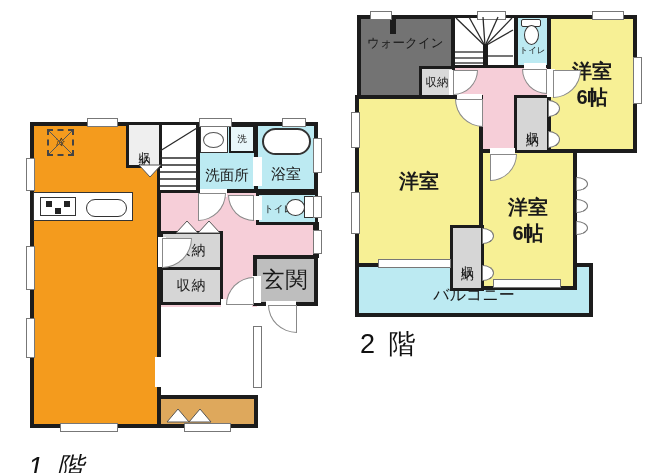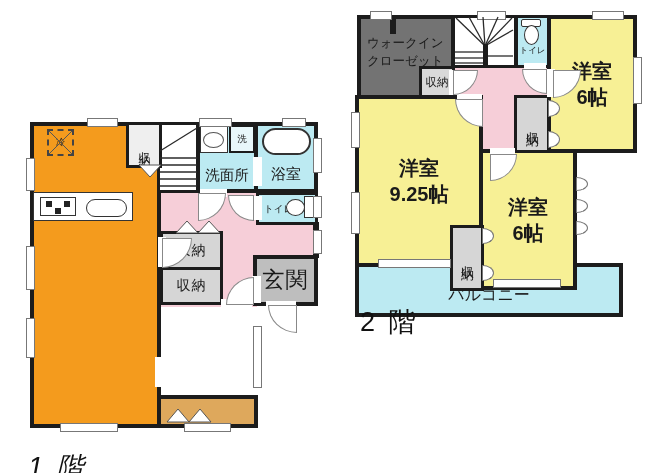--- a/index.html
+++ b/index.html
@@ -24,21 +24,21 @@
 </head>
 <body>
 
 <div class="canvas">
 
   <div class="abs" style="left:160px;top:190px;width:158px;height:68px;background:var(--pink);"></div>
   <div class="abs" style="left:160px;top:190px;width:97px;height:117px;background:var(--pink);"></div>
   <div class="abs" style="left:452px;top:65px;width:100px;height:34px;background:var(--pink);"></div>
   <div class="abs" style="left:481px;top:65px;width:38px;height:89px;background:var(--pink);"></div>
 
-  <div class="abs room" style="left:355px;top:263px;width:268px;height:54px;background:var(--cyan);">
+  <div class="abs room" style="left:355px;top:263px;width:238px;height:54px;background:var(--cyan);">
     <span class="lbl" style="font-size:16px;margin-top:10px;">バルコニー</span>
   </div>
 
   <div class="abs room" style="left:30px;top:122px;width:131px;height:306px;background:var(--orange);"></div>
 
   <div class="abs room" style="left:157px;top:395px;width:101px;height:33px;background:var(--tan);"></div>
 
   <div class="abs box" style="left:157px;top:122px;width:43px;height:71px;background:#fff;"></div>
 
   <div class="abs box" style="left:126px;top:122px;width:36px;height:46px;background:var(--storage_light);">
@@ -64,42 +64,40 @@
 
   <div class="abs room" style="left:253px;top:255px;width:65px;height:51px;background:var(--entrance_gray);">
     <span style="font-size:22px;letter-spacing:1px;font-family:Liberation Serif, serif;">玄関</span>
   </div>
 
   <div class="abs wall" style="left:313px;top:222px;width:6px;height:36px;"></div>
 
   <div class="abs room" style="left:357px;top:15px;width:98px;height:84px;background:#737373;align-items:flex-start;justify-content:flex-start;">
     <div class="lbl" style="font-size:12.5px;margin:15px 0 0 6px;text-align:left;line-height:1.45;">
       <div>ウォークイン</div>
-      <div>クローゼット</div>
     </div>
   </div>
   <div class="abs wall" style="left:390px;top:15px;width:6px;height:19px;"></div>
 
   <div class="abs box" style="left:419px;top:66px;width:36px;height:33px;background:#D9D9D9;">
     <span style="font-size:11.5px;">収納</span>
   </div>
 
   <div class="abs box" style="left:452px;top:15px;width:65px;height:53px;background:#fff;"></div>
 
   <div class="abs box" style="left:515px;top:15px;width:35px;height:53px;background:var(--cyan);align-items:flex-end;">
     <span style="font-size:8.5px;margin-bottom:8px;">トイレ</span>
   </div>
 
   <div class="abs room" style="left:547px;top:15px;width:90px;height:138px;background:var(--yellow);font-size:20px;font-weight:600;">
     <div>洋室</div>
     <div>6帖</div>
   </div>
   <div class="abs room" style="left:355px;top:95px;width:128px;height:172px;background:var(--yellow);font-size:20px;font-weight:600;">
     <div>洋室</div>
-    <div>9.25帖</div>
   </div>
   <div class="abs room" style="left:479px;top:149px;width:98px;height:141px;background:var(--yellow);font-size:20px;font-weight:600;">
     <div>洋室</div>
     <div>6帖</div>
   </div>
 
   <div class="abs box" style="left:514px;top:95px;width:36px;height:58px;background:var(--storage_gray);">
     <span class="vtext" style="font-size:13px;">収納</span>
   </div>
   <div class="abs box" style="left:450px;top:225px;width:34px;height:66px;background:var(--storage_gray);">
@@ -212,15 +210,15 @@
       <polygon points="189,422 200,409 211,422"></polygon>
       <polygon points="139,165 161,165 150,177"></polygon>
     </g>
     <g stroke="#555" stroke-width="1">
       <line x1="49" y1="131" x2="72" y2="154"></line>
       <line x1="72" y1="131" x2="49" y2="154"></line>
     </g>
   </svg>
 
   <div class="abs floor-label" style="left:28px;top:449px;font-style:italic;">1 階</div>
-  <div class="abs floor-label" style="left:360px;top:304px;">2 階</div>
+  <div class="abs floor-label" style="left:360px;top:326px;">2 階</div>
 
 </div>
 
 </body></html>

